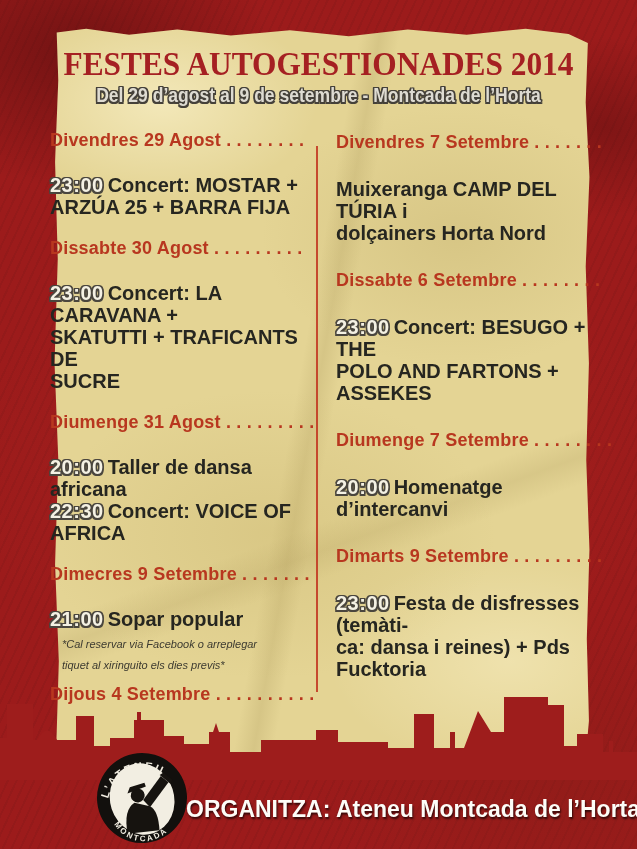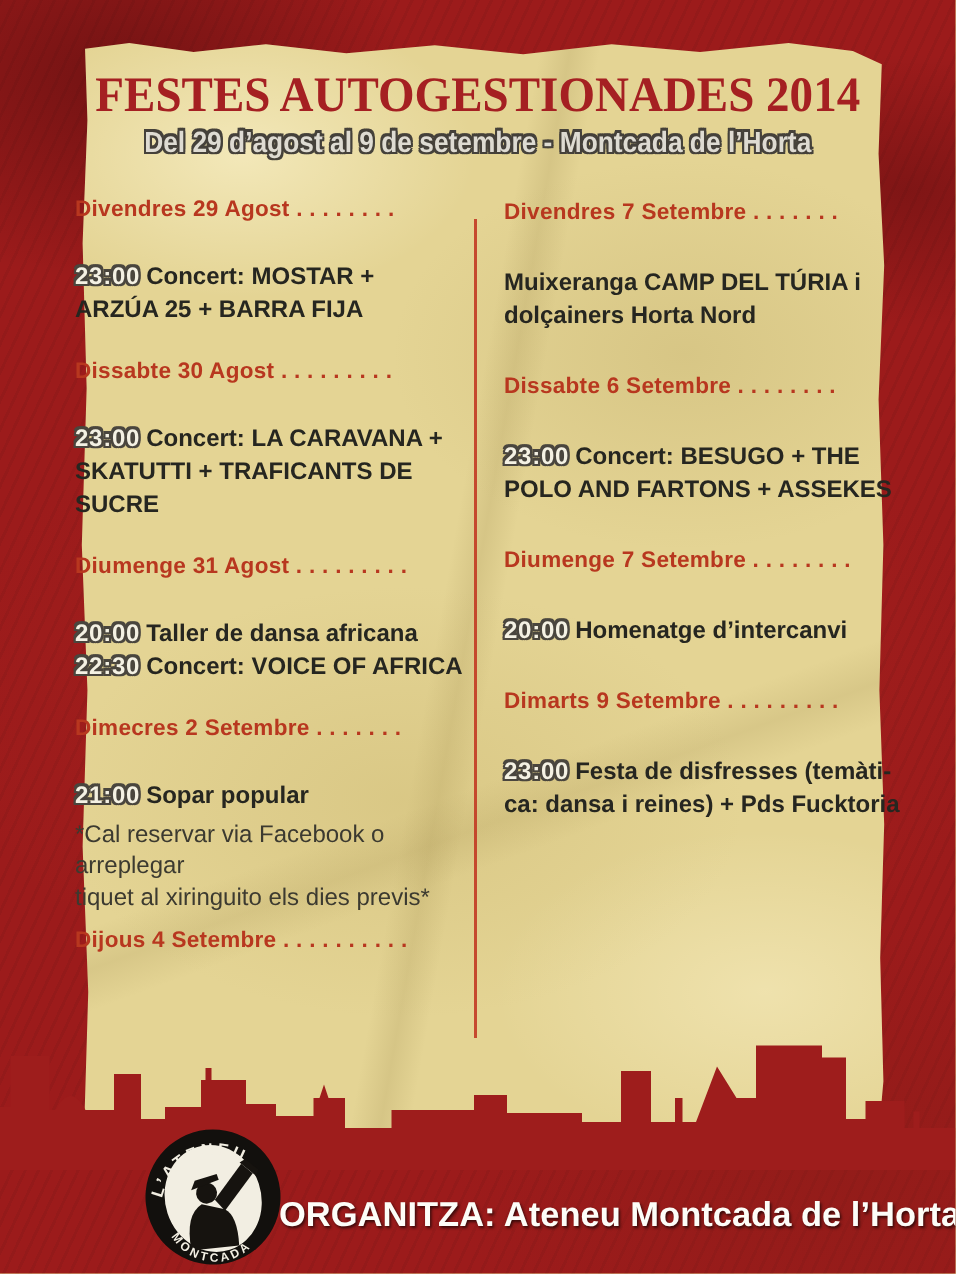--- a/index.html
+++ b/index.html
@@ -40,39 +40,39 @@
     position:absolute;left:0;top:84px;width:637px;text-align:center;
     font-weight:bold;font-size:19.5px;color:#dedbd2;white-space:nowrap;
     transform:scaleX(.9);transform-origin:50% 50%;
     text-shadow:-1.5px -1.5px 0 #45413a,1.5px -1.5px 0 #45413a,-1.5px 1.5px 0 #45413a,
       1.5px 1.5px 0 #45413a,0 -1.5px 0 #45413a,0 1.5px 0 #45413a,-1.5px 0 0 #45413a,1.5px 0 0 #45413a;
   }
   .col{position:absolute;top:130px;}
   .col-left{left:50px;width:262px;}
   .col-right{left:336px;top:132px;width:268px;}
   .day{
-    font-weight:bold;font-size:15px;line-height:20px;color:#b8371f;
+    font-weight:bold;font-size:18px;line-height:20px;color:#b8371f;
     margin:20px 0 24px;white-space:nowrap;letter-spacing:.2px;
   }
   .col-right .day{margin:26px 0 26px;}
   .col .day:first-child{margin-top:0 !important;}
   .event{
-    font-weight:bold;font-size:16px;line-height:22px;color:#262620;margin:0;
+    font-weight:bold;font-size:20px;line-height:22px;color:#262620;margin:0;
   }
   .event.gap{margin-top:26px;}
   .col-right .event.gap{margin-top:26px;}
   .event .etext{white-space:pre-line;}
   .time{
     color:#f4f1e3;letter-spacing:.5px;padding-right:4px;
     text-shadow:-1.5px -1.5px 0 #4a463e,1.5px -1.5px 0 #4a463e,-1.5px 1.5px 0 #4a463e,
       1.5px 1.5px 0 #4a463e,0 -1.5px 0 #4a463e,0 1.5px 0 #4a463e,-1.5px 0 0 #4a463e,1.5px 0 0 #4a463e;
   }
   .note{
-    font-weight:normal;font-size:16px;line-height:21px;color:#3c3a30;
-    margin:4px 0 -12px;white-space:pre-line;
+    font-style:italic;font-weight:normal;font-size:11px;line-height:21px;color:#3c3a30;
+    margin:4px 12px -12px;white-space:pre-line;
   }
   .divider{
     position:absolute;left:316px;top:146px;width:2px;height:546px;
     background:#c23a24;opacity:.9;
   }
   .skyline{position:absolute;left:0;top:688px;width:637px;height:92px;}
   .logo{position:absolute;left:96px;top:752px;width:92px;height:92px;transform:rotate(-6deg);}
   .organizer{
     position:absolute;left:186px;top:796px;font-weight:bold;font-size:23px;color:#fdfdf8;
     text-shadow:1px 1.5px 2px rgba(0,0,0,.65);white-space:nowrap;
@@ -90,21 +90,21 @@
     <div class="day">Divendres 29 Agost . . . . . . . .</div>
     <div class="event"><span class="time">23:00</span><span class="etext">Concert: MOSTAR +
 ARZÚA 25 + BARRA FIJA</span></div>
     <div class="day">Dissabte 30 Agost . . . . . . . . .</div>
     <div class="event"><span class="time">23:00</span><span class="etext">Concert: LA CARAVANA +
 SKATUTTI + TRAFICANTS DE
 SUCRE</span></div>
     <div class="day">Diumenge 31 Agost . . . . . . . . .</div>
     <div class="event"><span class="time">20:00</span><span class="etext">Taller de dansa africana</span></div>
     <div class="event"><span class="time">22:30</span><span class="etext">Concert: VOICE OF AFRICA</span></div>
-    <div class="day">Dimecres 2 Setembre . . . . . . .</div>
+    <div class="day">Dimecres 9 Setembre . . . . . . .</div>
     <div class="event"><span class="time">21:00</span><span class="etext">Sopar popular</span></div>
     <div class="note">*Cal reservar via Facebook o arreplegar
 tiquet al xiringuito els dies previs*</div>
     <div class="day">Dijous 4 Setembre . . . . . . . . . .</div>
   </div>
 <div class="divider"></div>
 <div class="col col-right">
     <div class="day">Divendres 7 Setembre . . . . . . .</div>
     <div class="event"><span class="etext">Muixeranga CAMP DEL TÚRIA i
 dolçainers Horta Nord</span></div>

